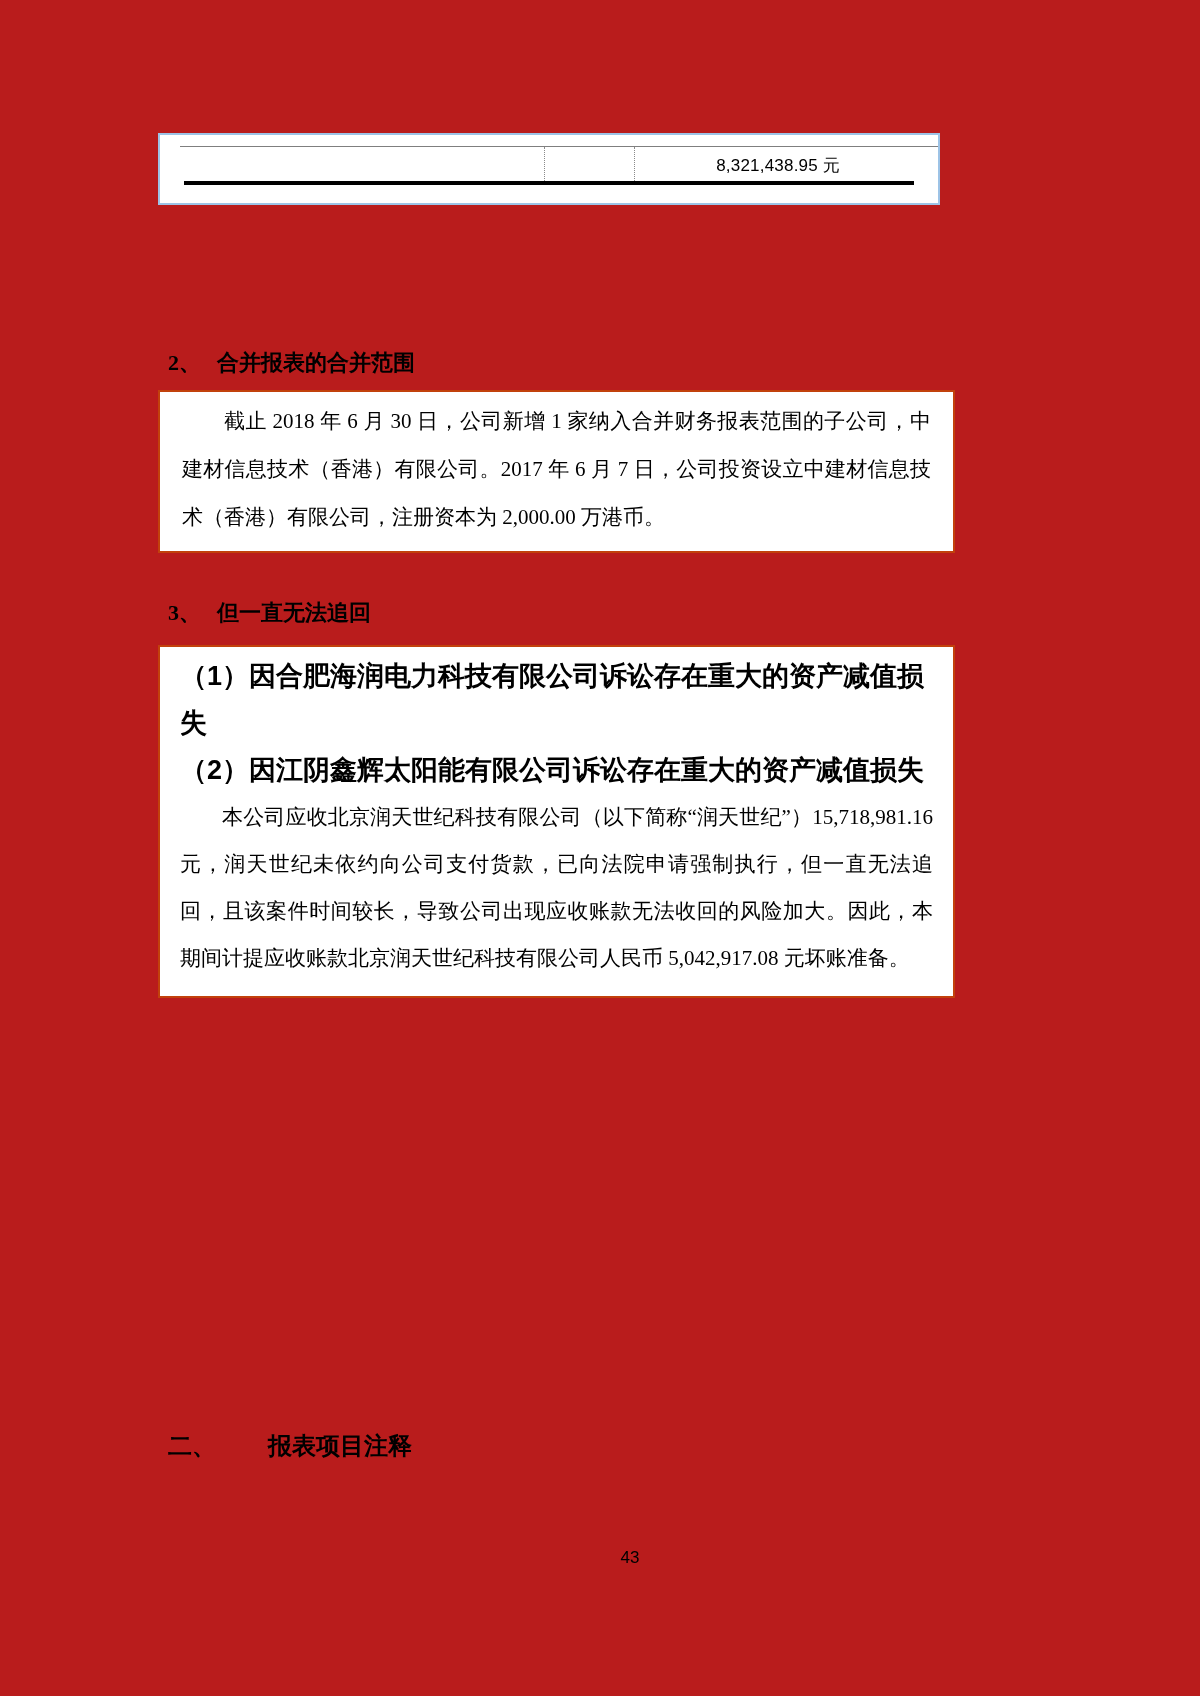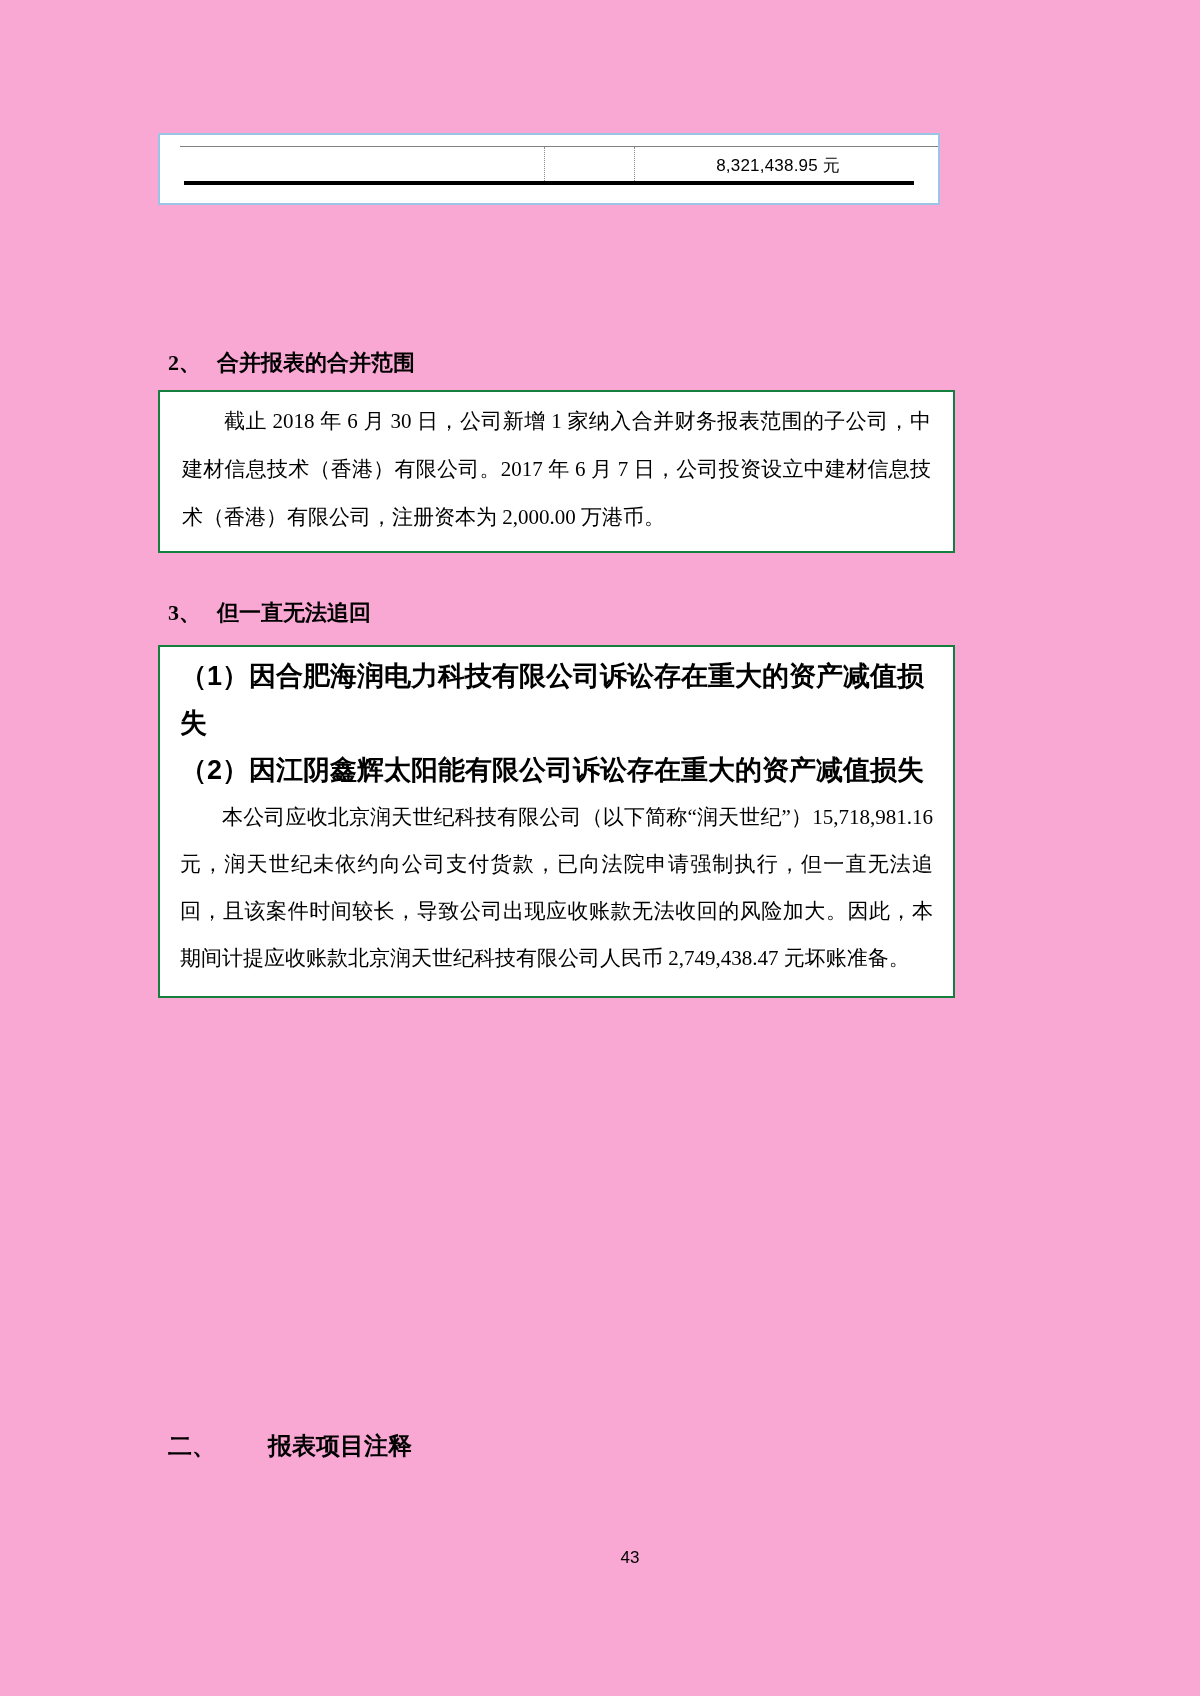--- a/index.html
+++ b/index.html
@@ -1,20 +1,20 @@
 <!DOCTYPE html>
 <html><head>
 <meta charset="utf-8">
 <style>
   html, body { margin: 0; padding: 0; background: #ffffff; }
   .page {
     position: relative;
     width: 1200px;
     height: 1696px;
-    background: #f9a8d4;
+    background: #b91c1c;
     color: #000;
     font-family: "Liberation Serif", "DejaVu Serif", serif;
     overflow: hidden;
   }
 
   
   .top-table-box {
     position: absolute;
     left: 158px; top: 133px;
     width: 782px; height: 72px;
@@ -66,21 +66,21 @@
   #heading-2 { top: 348px; }
   #heading-3 { top: 598px; }
   #heading-notes { top: 1430px; font-size: 24px; }
   #heading-notes .num { margin-right: 52px; }
 
   
   .blue-box {
     position: absolute;
     left: 158px;
     width: 797px;
-    border: 2px solid #15803d;
+    border: 2px solid #c2410c;
     box-sizing: border-box;
     background: #fff;
   }
   #box-scope { top: 390px; padding: 5px 22px 10px 22px; }
   #box-impair { top: 645px; padding: 6px 20px 14px 20px; }
 
   .body-para {
     margin: 0;
     font-size: 21px;
     line-height: 48px;
@@ -136,21 +136,21 @@
   <div class="sec-heading" id="heading-3">
     <span class="num">3、</span>
     <span class="ttl">但一直无法追回</span>
   </div>
 
   <div class="blue-box" id="box-impair">
     <p class="item-title">（1）因合肥海润电力科技有限公司诉讼存在重大的资产减值损失</p>
 
     <p class="item-title">（2）因江阴鑫辉太阳能有限公司诉讼存在重大的资产减值损失</p>
 
-    <p class="body-para">本公司应收北京润天世纪科技有限公司（以下简称“润天世纪”）15,718,981.16 元，润天世纪未依约向公司支付货款，已向法院申请强制执行，但一直无法追回，且该案件时间较长，导致公司出现应收账款无法收回的风险加大。因此，本期间计提应收账款北京润天世纪科技有限公司人民币 2,749,438.47 元坏账准备。</p>
+    <p class="body-para">本公司应收北京润天世纪科技有限公司（以下简称“润天世纪”）15,718,981.16 元，润天世纪未依约向公司支付货款，已向法院申请强制执行，但一直无法追回，且该案件时间较长，导致公司出现应收账款无法收回的风险加大。因此，本期间计提应收账款北京润天世纪科技有限公司人民币 5,042,917.08 元坏账准备。</p>
   </div>
 
   <div class="sec-heading" id="heading-notes">
     <span class="num">二、</span>
     <span class="ttl">报表项目注释</span>
   </div>
 
   <div class="page-number">43</div>
 
 </div>

